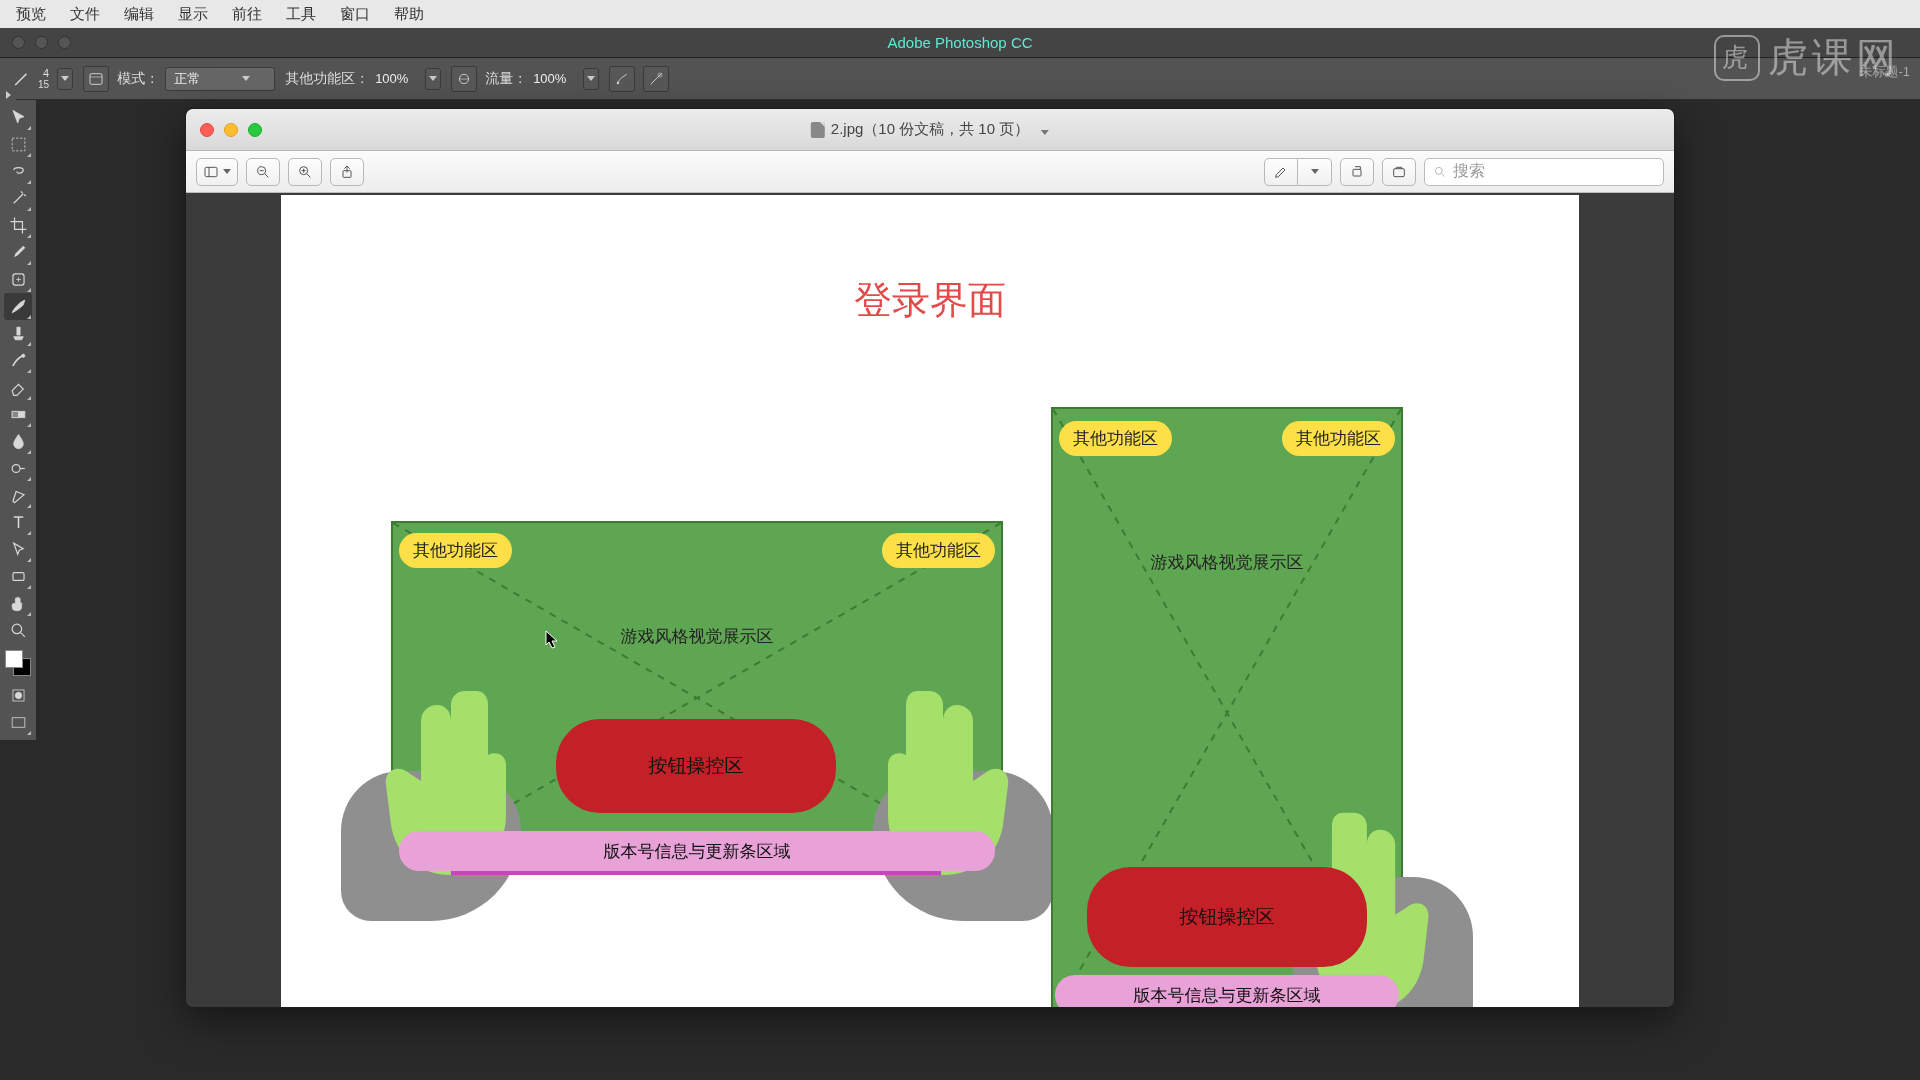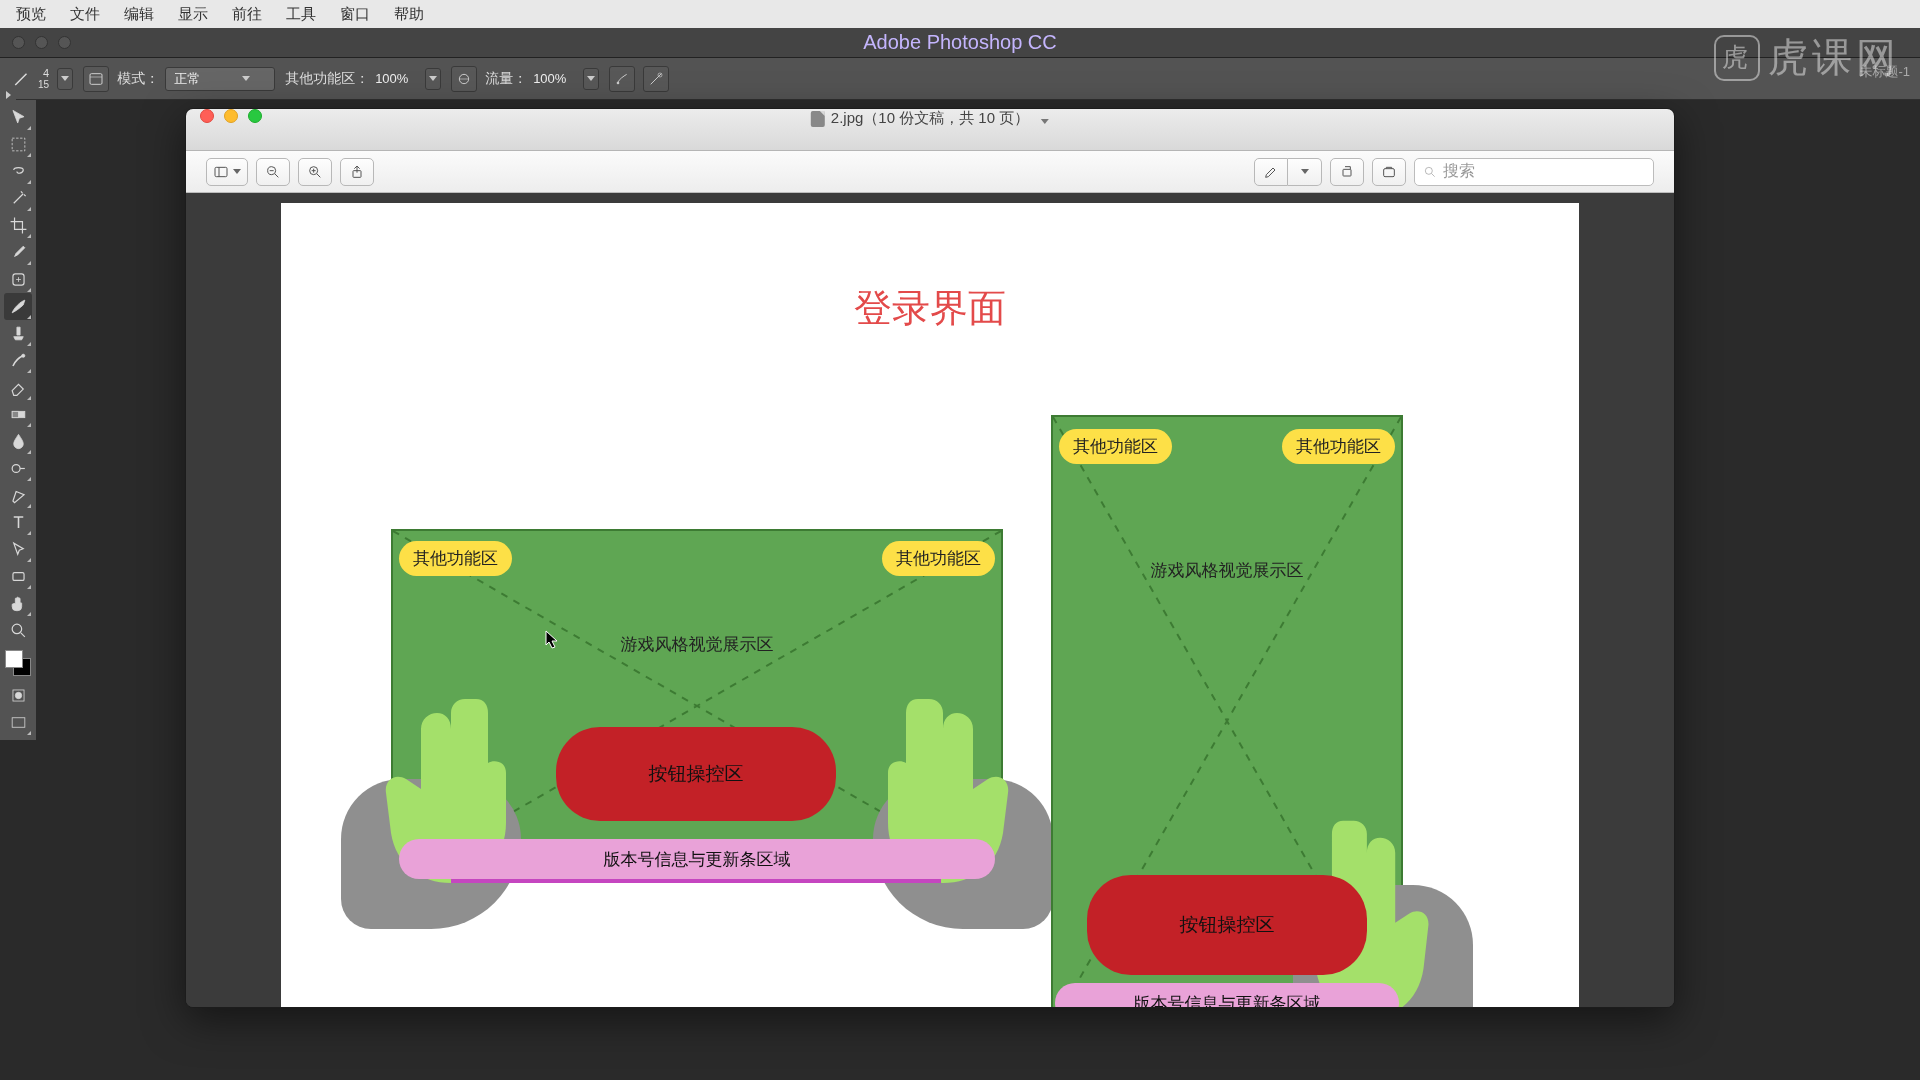--- a/index.html
+++ b/index.html
@@ -6,21 +6,21 @@
 body { width: 1920px; height: 1080px; background: #2a2a2a; overflow: hidden; position: relative; }
 
 
 .mac-menubar { height: 28px; background: #e8e8e8; display: flex; align-items: center; padding: 0 16px; font-size: 15px; color: #333; }
 .mac-menubar span { margin-right: 24px; cursor: default; }
 
 
 .app-title-area { height: 30px; background: #444; border-bottom: 1px solid #222; position: relative; display:flex; align-items:center; }
 .traffic-main { display:flex; gap:10px; margin-left:12px; }
 .traffic-main .dot { width:13px; height:13px; border-radius:50%; background:#555; border:1px solid #333; }
-.app-title { position:absolute; left:50%; transform:translateX(-50%); color:#c4b5fd; font-size:20px; }
+.app-title { position:absolute; left:50%; transform:translateX(-50%); color:#5eead4; font-size:15px; }
 
 
 .options-bar { height: 42px; background: #535353; border-bottom:1px solid #2f2f2f; display:flex; align-items:center; padding: 0 10px; color:#ddd; font-size:14px; }
 .opt-tool-icon { width:24px; display:flex; flex-direction:column; align-items:center; margin-right:4px;}
 .opt-tool-icon svg { width:18px; height:18px; }
 .opt-small { font-size:11px; color:#ddd; margin-right:8px; display:flex; flex-direction:column; align-items:flex-end;}
 .opt-btn { width:26px; height:26px; border:1px solid #3a3a3a; background:#585858; display:flex; align-items:center; justify-content:center; margin-right:8px; border-radius:3px;}
 .opt-label { margin-right:6px; }
 .opt-select { background:#666; border:1px solid #3a3a3a; height:24px; color:#eee; font-size:13px; padding:0 24px 0 8px; border-radius:3px; margin-right:10px; position:relative;}
 .opt-num { background:transparent; color:#eee; width:50px; text-align:left; font-size:13px; border:none;}
@@ -37,44 +37,44 @@
 .swatches { width:26px; height:26px; position:relative; margin:6px auto;}
 .swatch-fg { width:18px;height:18px;background:#fff;border:1px solid #888;position:absolute;left:0;top:0;z-index:2;}
 .swatch-bg { width:18px;height:18px;background:#000;border:1px solid #888;position:absolute;right:0;bottom:0;}
 
 
 .expand-stub { position:absolute; left:0; top:88px; width:16px; height:14px; background:#535353; display:flex;align-items:center;justify-content:center;}
 .expand-stub::after { content:""; border-top:4px solid transparent;border-bottom:4px solid transparent;border-left:5px solid #ccc;}
 
 
 .finder-window { position:absolute; left:185px; top:108px; width:1490px; height:900px; background:#3b3b3b; border-radius:8px; box-shadow:0 12px 40px rgba(0,0,0,0.5); overflow:hidden; border:1px solid #1c1c1c;}
-.finder-titlebar { height:42px; background:linear-gradient(#ececec,#d9d9d9); border-bottom:1px solid #b5b5b5; display:flex; align-items:flex-start; position:relative;}
+.finder-titlebar { height:42px; background:linear-gradient(#ececec,#d9d9d9); border-bottom:1px solid #b5b5b5; display:flex; align-items:center; position:relative;}
 .finder-traffic { display:flex; gap:10px; margin-left:14px;}
 .t-close{width:14px;height:14px;border-radius:50%;background:#ff5f57;border:1px solid #e1493f;}
 .t-min{width:14px;height:14px;border-radius:50%;background:#febc2e;border:1px solid #dfa023;}
 .t-max{width:14px;height:14px;border-radius:50%;background:#28c840;border:1px solid #1dad2c;}
 .finder-title { position:absolute; left:50%; transform:translateX(-50%); font-size:15px; color:#444; display:flex; align-items:center; gap:6px;}
 .finder-title .dd::after{content:"";display:inline-block;margin-left:6px;border-left:4px solid transparent;border-right:4px solid transparent;border-top:5px solid #777;}
 .page-icon{width:14px;height:16px;background:#888;border-radius:2px;position:relative;}
 .page-icon::after{content:"";position:absolute;right:0;top:0;border-top:5px solid #d9d9d9;border-left:5px solid transparent;}
 
-.finder-toolbar { height:42px; background:linear-gradient(#fbfbfb,#ededed); border-bottom:1px solid #bcbcbc; display:flex; align-items:center; padding:0 20px;}
+.finder-toolbar { height:42px; background:linear-gradient(#fbfbfb,#ededed); border-bottom:1px solid #bcbcbc; display:flex; align-items:center; padding:0 10px;}
 .ft-btn { height:28px; min-width:34px; background:linear-gradient(#fdfdfd,#f0f0f0); border:1px solid #b8b8b8; border-radius:5px; display:flex; align-items:center; justify-content:center; margin-right:8px; font-size:14px; color:#555; padding:0 6px;}
 .ft-btn svg{width:16px;height:16px;stroke:#555;fill:none;stroke-width:1.5;}
 .ft-btn .dd2{margin-left:4px;border-left:4px solid transparent;border-right:4px solid transparent;border-top:5px solid #666;width:0;height:0;}
 .ft-spacer{flex:1;}
 .ft-search { width:240px; height:28px; background:#fff; border:1px solid #bcbcbc; border-radius:5px; display:flex; align-items:center; padding:0 8px; color:#999;}
 .ft-search svg{width:14px;height:14px;stroke:#888;fill:none;margin-right:6px;}
 .ft-group { display:flex; margin-right:8px;}
 .ft-group .ft-btn{margin-right:0;border-radius:0;}
 .ft-group .ft-btn:first-child{border-radius:5px 0 0 5px;}
 .ft-group .ft-btn:last-child{border-radius:0 5px 5px 0;border-left:none;}
 
 .finder-content { position:absolute; top:84px; left:0; right:0; bottom:0; background:#3b3b3b; display:flex; justify-content:center;}
-.canvas-page { width:1298px; height:830px; background:#fff; margin-top:10px; position:relative; overflow:hidden;}
+.canvas-page { width:1298px; height:830px; background:#fff; margin-top:2px; position:relative; overflow:hidden;}
 
 
 .page-title { position:absolute; left:50%; transform:translateX(-50%); top:80px; font-size:38px; color:#e34a4a; font-weight:500;}
 
 .mock { position:absolute; }
 .mock-land { left:110px; top:326px; width:612px; height:354px; }
 .mock-port { left:770px; top:212px; width:352px; height:612px; }
 
 .green-box { position:absolute; inset:0; background:#5fa653; border:2px solid #3d7b33;}
 .dash-x line{stroke:#3d7b33; stroke-width:2; stroke-dasharray:7 7;}

